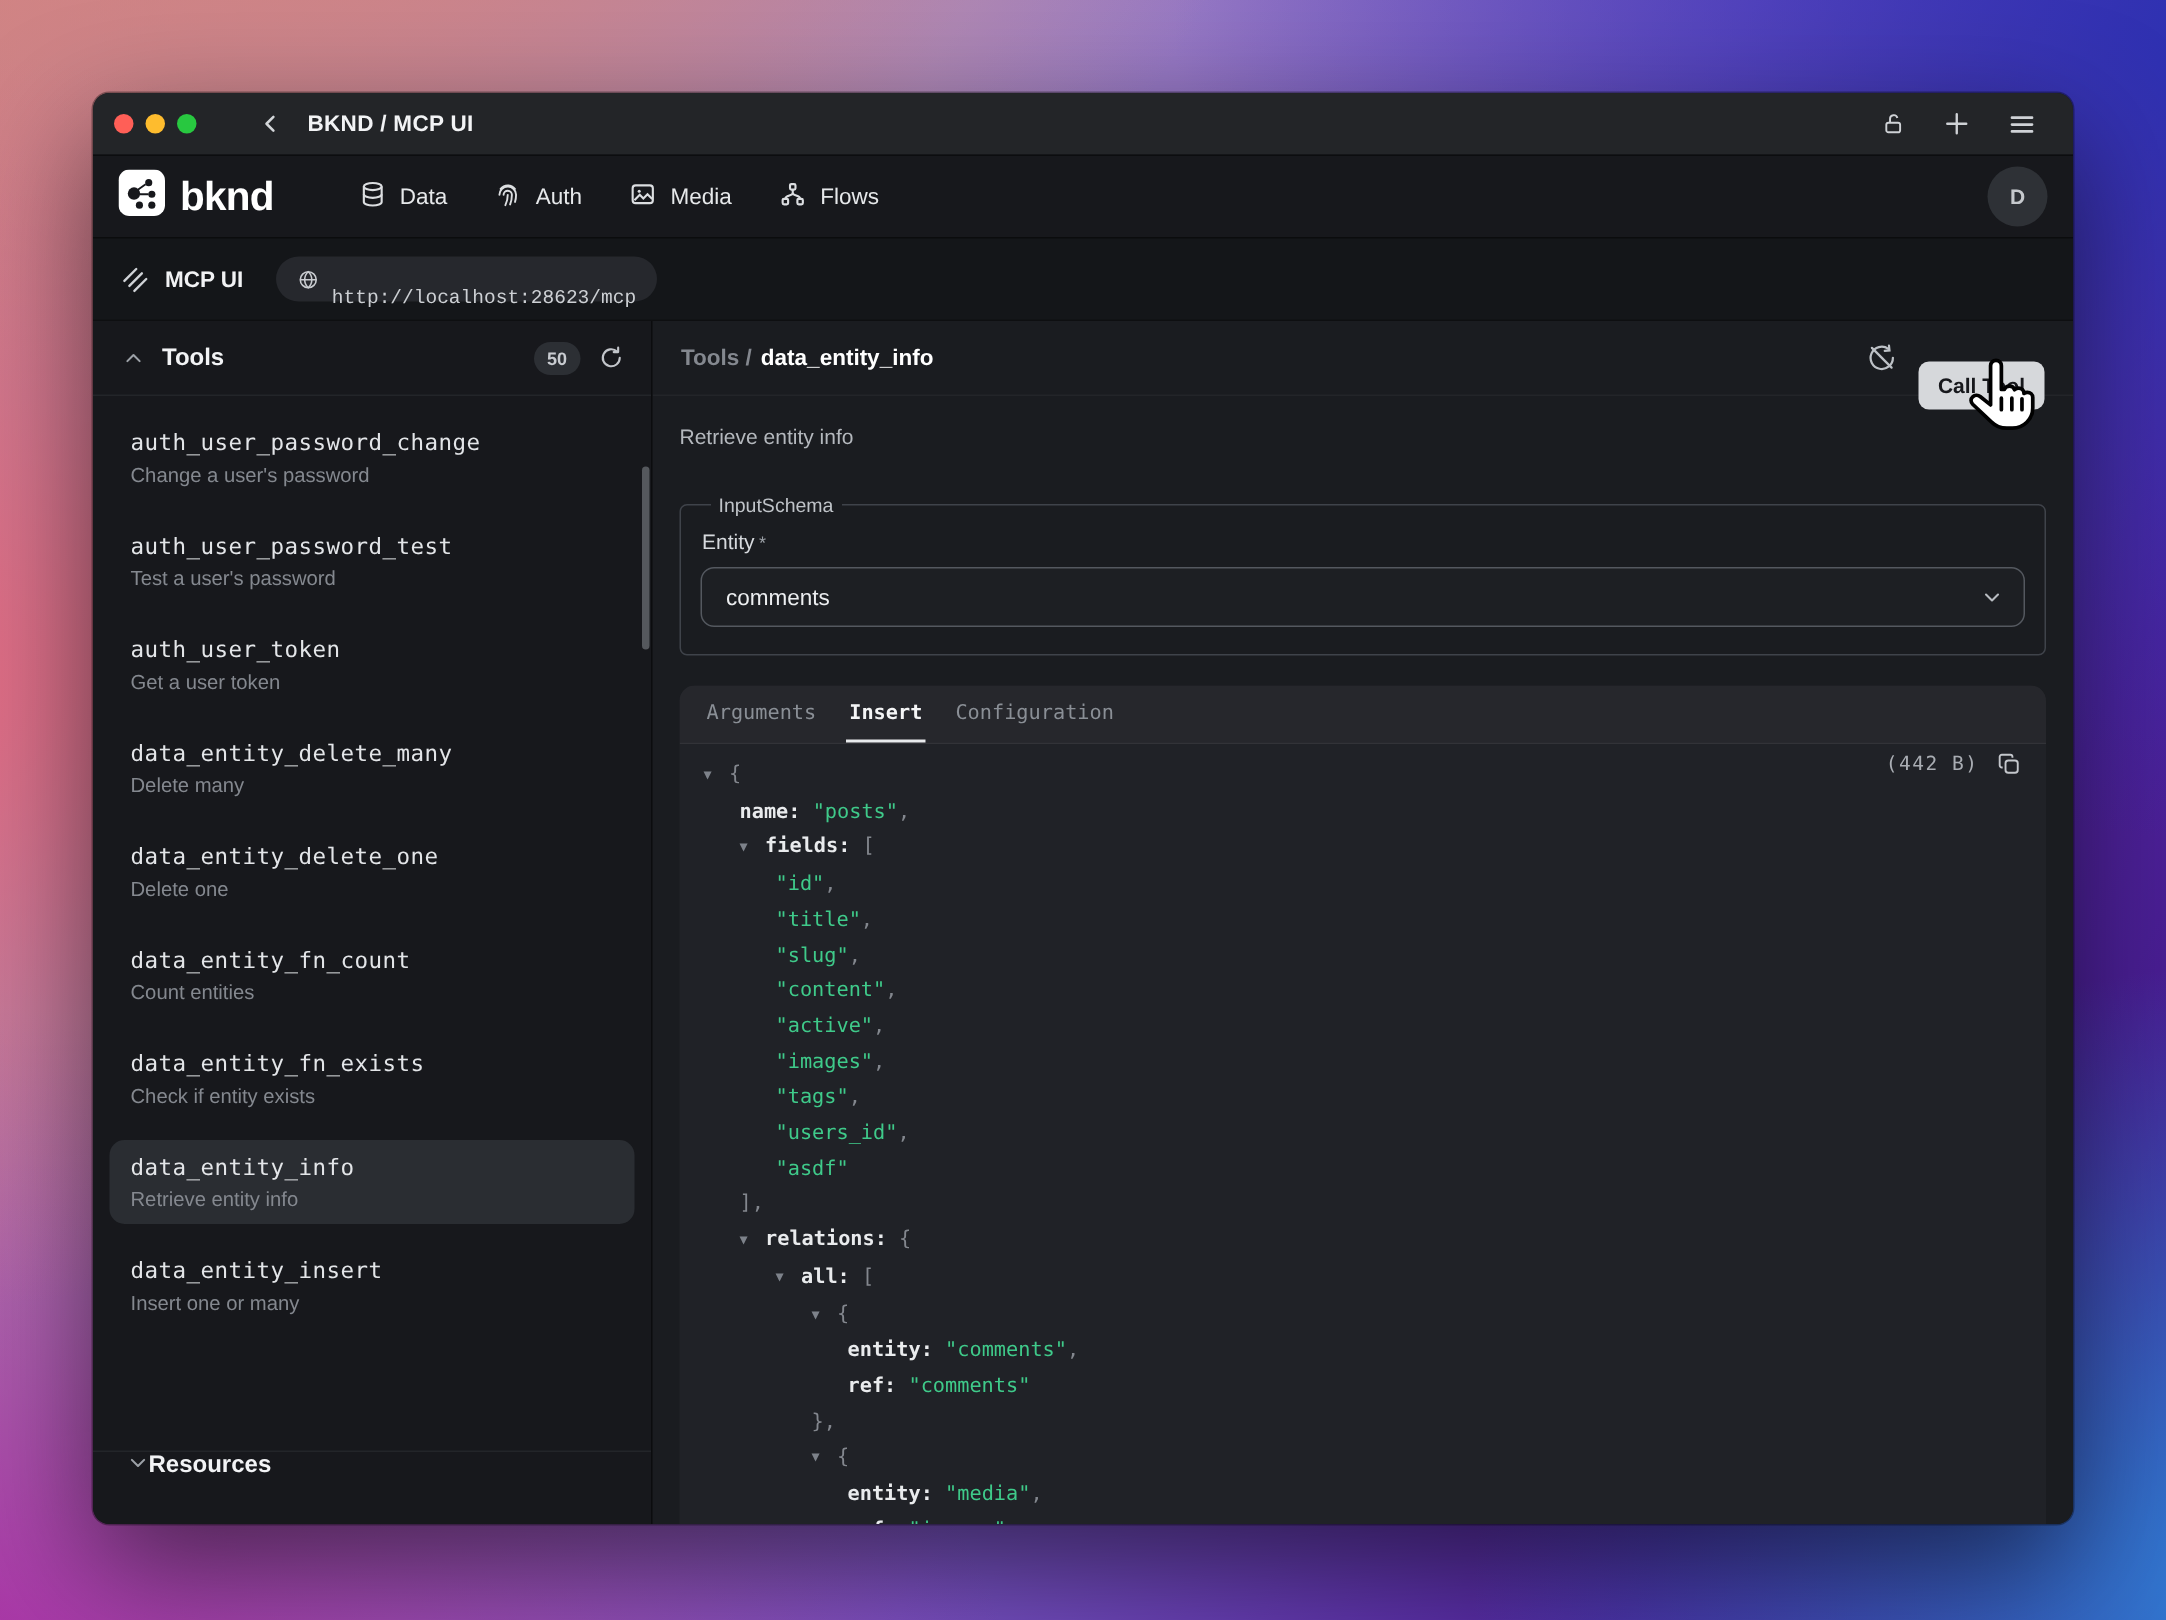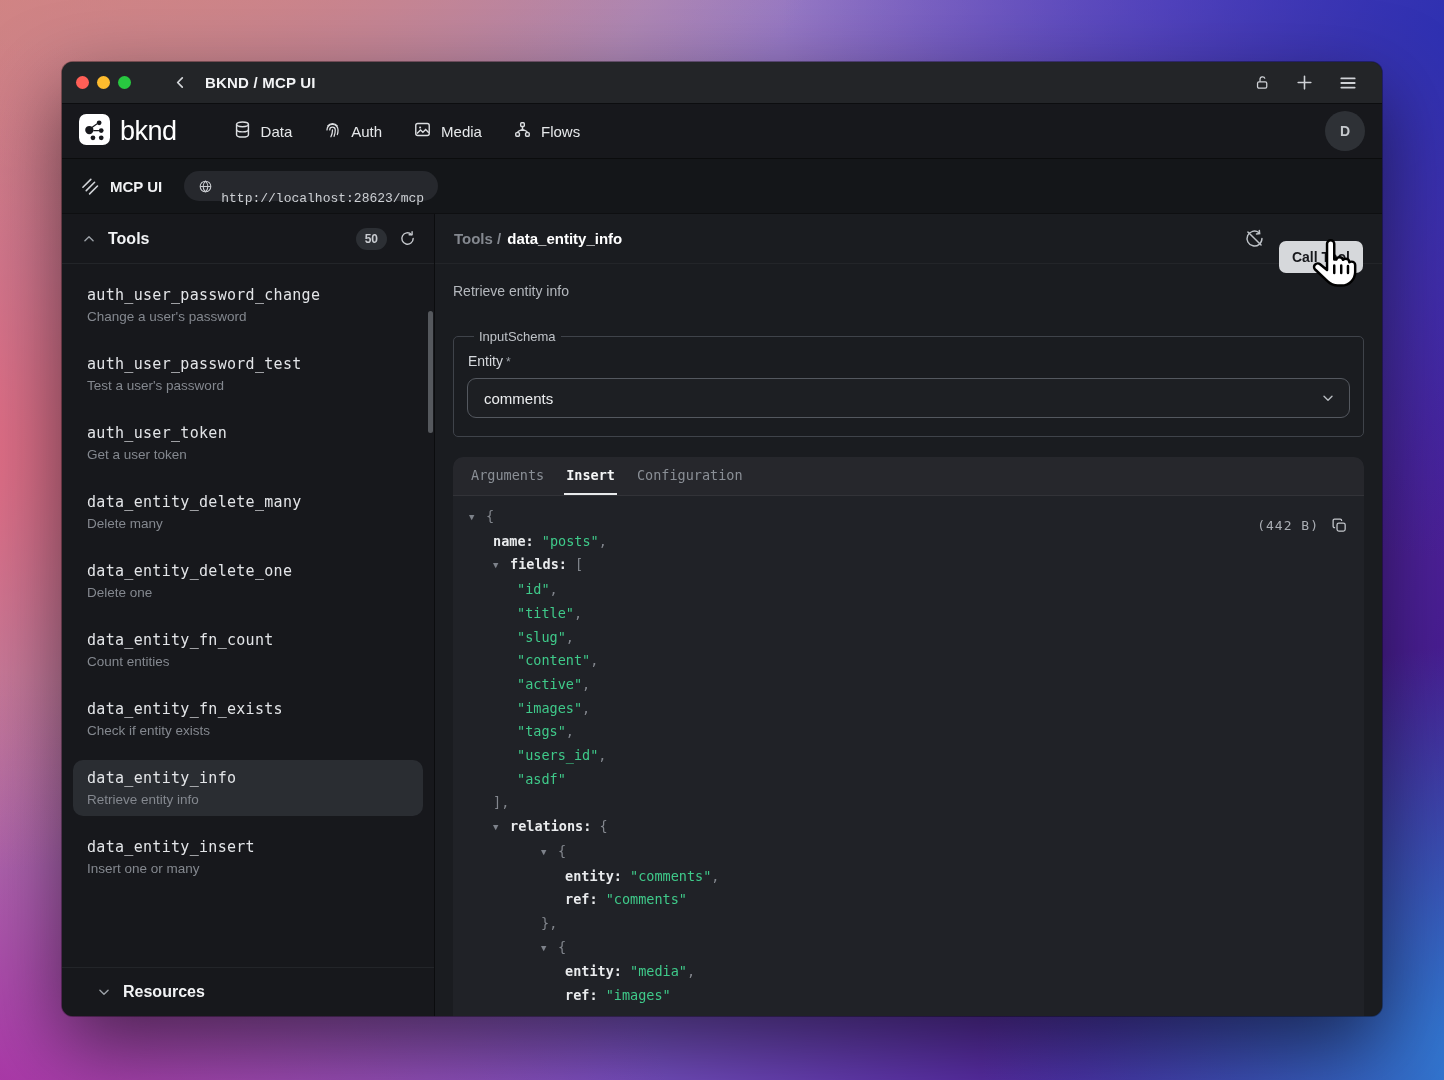--- a/index.html
+++ b/index.html
@@ -30,21 +30,21 @@
   .tl { width:13px; height:13px; border-radius:50%; }
   .tl.red{ background:#ff5f57; } .tl.yellow{ background:#febc2e; } .tl.green{ background:#28c840; }
   .back-btn { margin-left:105px; width:26px; height:26px; display:flex; align-items:center; justify-content:center; color:#d4d7da; }
   .win-title { margin-left:12px; color:#f2f3f5; font-size:15px; font-weight:700; letter-spacing:.2px; }
   .titlebar-right { position:absolute; right:24px; top:0; height:41px; display:flex; align-items:center; gap:24px; color:#cfd2d6; }
   .titlebar-right svg { display:block; }
 
   
   .navbar { height:55px; background:#17181c; border-top:1px solid rgba(0,0,0,.45); display:flex; align-items:center; padding:0 17px; flex:none; position:relative; }
   .brand { display:flex; align-items:center; gap:10px; }
-  .brand-name { color:#fff; font-size:27px; font-weight:400; letter-spacing:-.5px; }
+  .brand-name { color:#fff; font-size:27px; font-weight:700; letter-spacing:-.5px; }
   .nav-items { display:flex; align-items:center; gap:31px; margin-left:56px; }
   .nav-item { display:flex; align-items:center; gap:9px; color:#e6e8ea; font-size:15px; }
   .nav-item svg { color:#dcdee1; }
   .avatar { position:absolute; right:17px; width:40px; height:40px; border-radius:50%; background:#2e3136; color:#c6c9cd; font-size:14px; font-weight:700; display:flex; align-items:center; justify-content:center; }
 
   
   .subheader { height:55px; background:#141619; border-top:1px solid rgba(0,0,0,.45); display:flex; align-items:center; padding:0 18px; gap:10px; flex:none; }
   .subheader-title { color:#f1f2f4; font-size:15px; font-weight:700; margin-right:12px; }
   .url-pill { height:30px; background:#26282d; border-radius:15px; display:flex; align-items:center; gap:8px; padding:0 14px; color:#c9ccd0; }
   .url-pill .url-text { font-size:13px; color:#cdd0d4; }
@@ -57,21 +57,21 @@
   .side-head { height:50px; flex:none; display:flex; align-items:center; padding:0 18px 0 20px; gap:12px; border-bottom:1px solid #232529; }
   .side-head-label { color:#f2f3f5; font-size:16px; font-weight:700; }
   .count-badge { margin-left:auto; background:#2c2f34; color:#c9ccd1; font-size:12px; font-weight:600; height:22px; min-width:30px; border-radius:11px; display:flex; align-items:center; justify-content:center; padding:0 9px; }
   .side-head .icon-btn { color:#c2c5ca; display:flex; }
   .chev { color:#9ca1a7; display:flex; }
   .tools-list { flex:1; overflow:hidden; padding-top:13px; }
   .tool-item { margin:0 11px 13px 11px; padding:9px 14px; border-radius:10px; }
   .tool-item.selected { background:#2a2d32; }
   .tool-name { font-family:"DejaVu Sans Mono", monospace; font-size:15px; color:#e3e5e8; letter-spacing:.3px; }
   .tool-desc { margin-top:5px; font-size:13.5px; color:#84888f; }
-  .side-foot { height:49px; flex:none; display:flex; align-items:center; gap:12px; padding:0 35px; border-top:1px solid #232529; }
+  .side-foot { height:49px; flex:none; display:flex; gap:0; padding:0 23px; border-top:1px solid #232529; }
   .side-foot-label { color:#f2f3f5; font-size:16px; font-weight:700; }
   .side-scrollthumb { position:absolute; right:1px; top:97px; width:5px; height:122px; border-radius:3px; background:#55585d; }
 
   
   .main { flex:1; background:#1a1c20; display:flex; flex-direction:column; min-width:0; }
   .main-head { height:50px; flex:none; display:flex; align-items:center; padding:0 19px; border-bottom:1px solid #232529; }
   .crumb-section { color:#84888f; font-size:15px; font-weight:600; }
   .crumb-current { color:#fff; font-size:15px; font-weight:700; margin-left:6px; }
   .main-head-right { margin-left:auto; display:flex; align-items:center; gap:14px; }
   .history-off { color:#bdc1c6; display:flex; }
@@ -84,21 +84,21 @@
   .field-label { margin:7px 1px 9px 1px; font-size:14px; color:#d6d9dd; }
   .field-label .req { color:#9ba0a6; font-size:12px; margin-left:3px; }
   .select { position:relative; height:40px; border:1px solid #54585f; border-radius:9px; background:#1d1f23; display:flex; align-items:center; padding:0 16px; color:#eceef0; font-size:15px; }
   .select svg { position:absolute; right:13px; color:#b9bdc2; }
 
   .result-panel { margin-top:20px; background:#202227; border-radius:10px 10px 0 0; flex:1; min-height:0; display:flex; flex-direction:column; overflow:hidden; }
   .tabstrip { height:39px; flex:none; background:#26272c; display:flex; align-items:stretch; padding:0 16px; gap:18px; border-bottom:1px solid rgba(255,255,255,.06); border-radius:10px 10px 0 0; }
   .tab { display:flex; align-items:center; font-family:"DejaVu Sans Mono", monospace; font-size:13.5px; color:#8a8f96; border-bottom:2px solid transparent; padding:0 2px; }
   .tab.active { color:#f4f5f6; font-weight:700; border-bottom-color:#e8eaec; }
   .json-body { position:relative; flex:1; padding-top:9px; overflow:hidden; }
-  .json-meta { position:absolute; top:21px; right:16px; display:flex; align-items:center; gap:12px;text-align:right; }
+  .json-meta { position:absolute; top:5px; right:16px; display:flex; align-items:center; gap:12px;text-align:right; }
   .json-size { font-family:"DejaVu Sans Mono", monospace; font-size:13px; color:#a9adb3; letter-spacing:1px; }
   .copy-btn { color:#c4c7cc; display:flex; }
   .jline { white-space:pre; font-family:"DejaVu Sans Mono", monospace; font-size:13.5px; line-height:23.7px; }
   .jarrow { display:inline-block; width:17px; font-size:9px; color:#7d828a; vertical-align:1px; }
   .tok-k { color:#e9ebed; font-weight:700; }
   .tok-s { color:#3fca8a; }
   .tok-p { color:#83878e; }
 
   
   .cursor { position:absolute; left:1305px; top:238px; width:54px; height:54px; pointer-events:none; z-index:50; }
@@ -334,20 +334,21 @@
                 <div class="jline" style="padding-left: 64px;"><span class="tok-s">"title"</span><span class="tok-p">,</span></div>
                 <div class="jline" style="padding-left: 64px;"><span class="tok-s">"slug"</span><span class="tok-p">,</span></div>
                 <div class="jline" style="padding-left: 64px;"><span class="tok-s">"content"</span><span class="tok-p">,</span></div>
                 <div class="jline" style="padding-left: 64px;"><span class="tok-s">"active"</span><span class="tok-p">,</span></div>
                 <div class="jline" style="padding-left: 64px;"><span class="tok-s">"images"</span><span class="tok-p">,</span></div>
                 <div class="jline" style="padding-left: 64px;"><span class="tok-s">"tags"</span><span class="tok-p">,</span></div>
                 <div class="jline" style="padding-left: 64px;"><span class="tok-s">"users_id"</span><span class="tok-p">,</span></div>
                 <div class="jline" style="padding-left: 64px;"><span class="tok-s">"asdf"</span></div>
                 <div class="jline" style="padding-left: 40px;"><span class="tok-p">],</span></div>
                 <div class="jline" style="padding-left: 40px;"><span class="jarrow">▼</span><span class="tok-k">relations:</span><span class="tok-p"> {</span></div>
+                <div class="jline" style="padding-left: 64px;"><span class="jarrow">▼</span><span class="tok-k">all:</span><span class="tok-p"> [</span></div>
                 <div class="jline" style="padding-left: 88px;"><span class="jarrow">▼</span><span class="tok-p">{</span></div>
                 <div class="jline" style="padding-left: 112px;"><span class="tok-k">entity:</span><span class="tok-s"> "comments"</span><span class="tok-p">,</span></div>
                 <div class="jline" style="padding-left: 112px;"><span class="tok-k">ref:</span><span class="tok-s"> "comments"</span></div>
                 <div class="jline" style="padding-left: 88px;"><span class="tok-p">},</span></div>
                 <div class="jline" style="padding-left: 88px;"><span class="jarrow">▼</span><span class="tok-p">{</span></div>
                 <div class="jline" style="padding-left: 112px;"><span class="tok-k">entity:</span><span class="tok-s"> "media"</span><span class="tok-p">,</span></div>
                 <div class="jline" style="padding-left: 112px;"><span class="tok-k">ref:</span><span class="tok-s"> "images"</span></div>
               </div>
           </div>
         </div>

